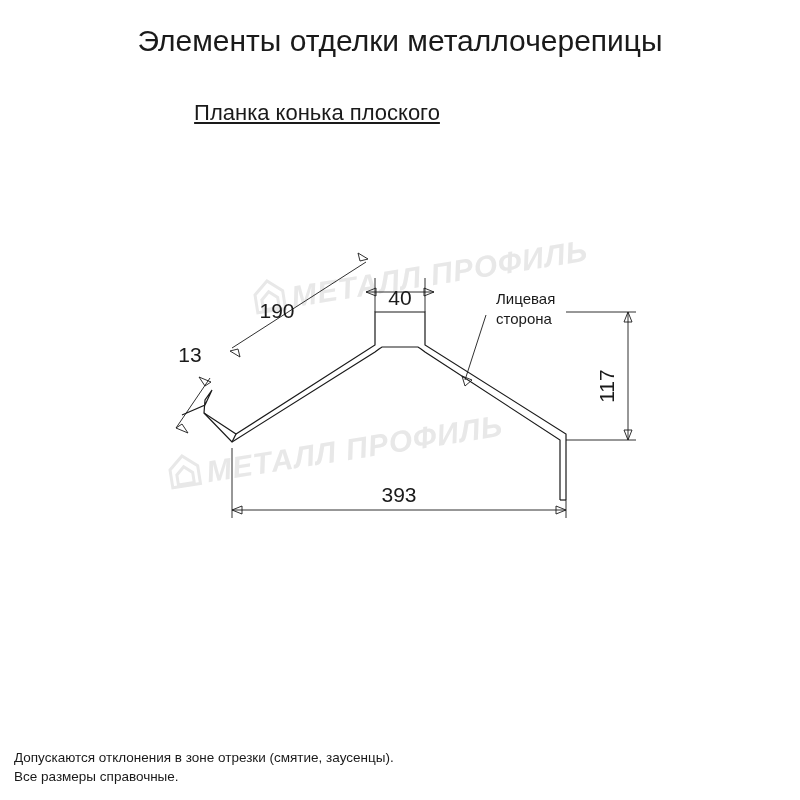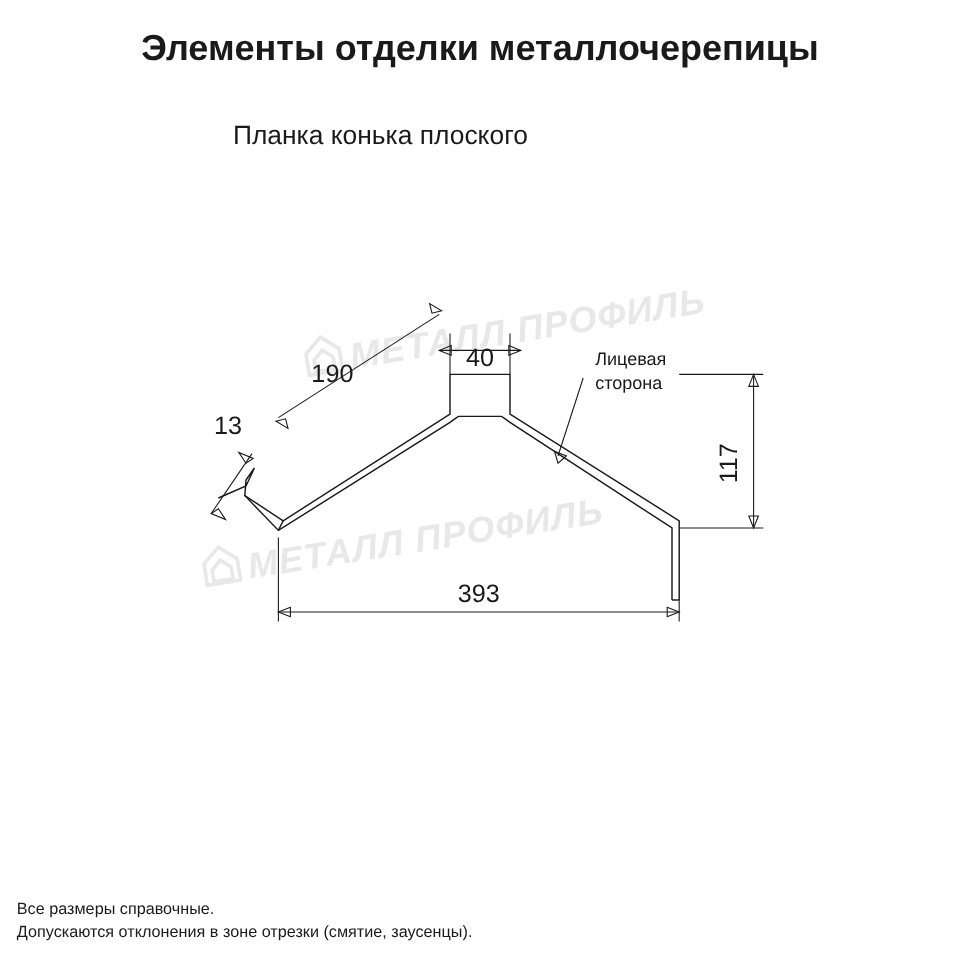--- a/index.html
+++ b/index.html
@@ -20,33 +20,34 @@
     width: 800px;
     height: 800px;
   }
   .title {
     position: absolute;
     top: 24px;
     left: 0;
     width: 800px;
     text-align: center;
     font-size: 30px;
-    font-weight: 700;
+    font-weight: 400;
     letter-spacing: 0px;
     color: #1a1a1a;
   }
   .subtitle {
     position: absolute;
     top: 100px;
     left: 0;
     width: 634px;
     text-align: center;
     font-size: 22px;
     font-weight: 400;
     color: #1a1a1a;
+    text-decoration: underline;
   }
   .model {
     position: absolute;
     top: 140px;
     left: 0;
     width: 800px;
     text-align: center;
     font-size: 22px;
     font-weight: 700;
     color: #1a1a1a;
@@ -190,17 +191,17 @@
         <path class="dim" d="M232 310 L566 310"></path>
         <path class="dim" d="M232 310 L242 306 L242 314 z" fill="#1a1a1a"></path>
         <path class="dim" d="M566 310 L556 306 L556 314 z" fill="#1a1a1a"></path>
         <text class="dimtext" x="399" y="302" text-anchor="middle">393</text>
       </g>
 
     </svg>
   </div>
 
   <div class="footer">
+    <div>Допускаются отклонения в зоне отрезки (смятие, заусенцы).</div>
     <div>Все размеры справочные.</div>
-    <div>Допускаются отклонения в зоне отрезки (смятие, заусенцы).</div>
   </div>
 
 </div>
 
 </body></html>

